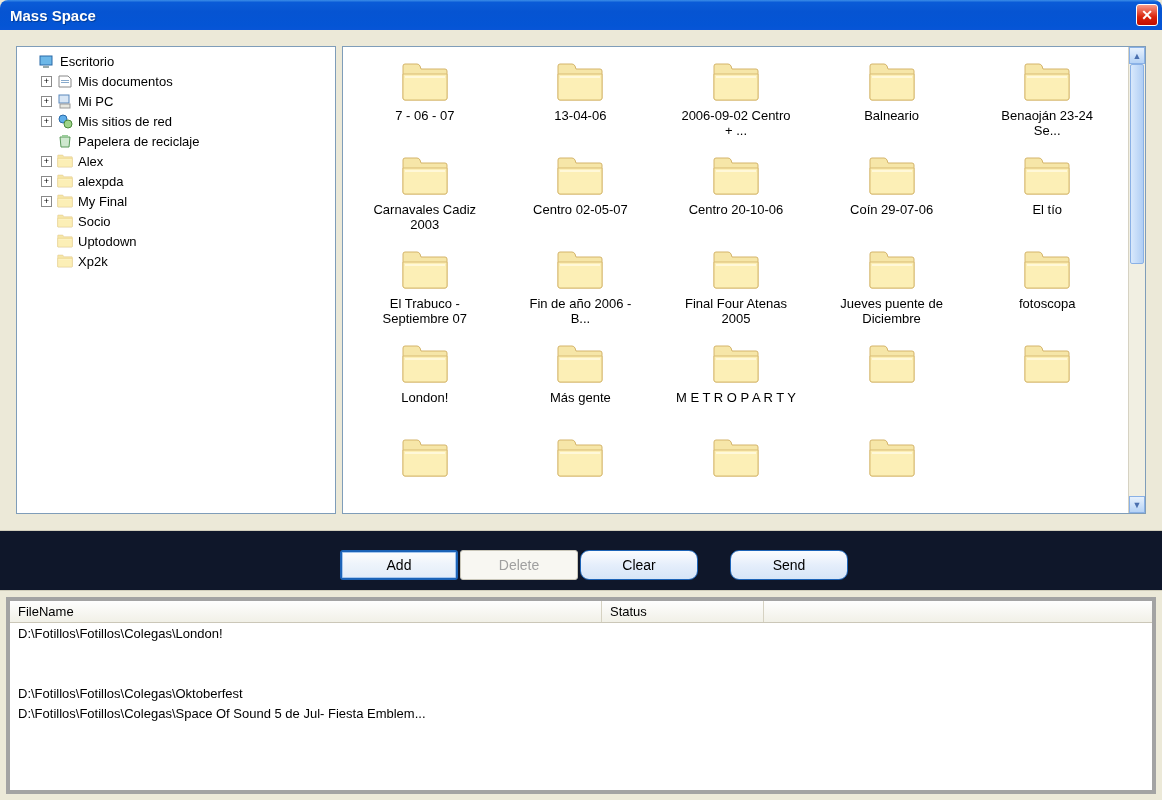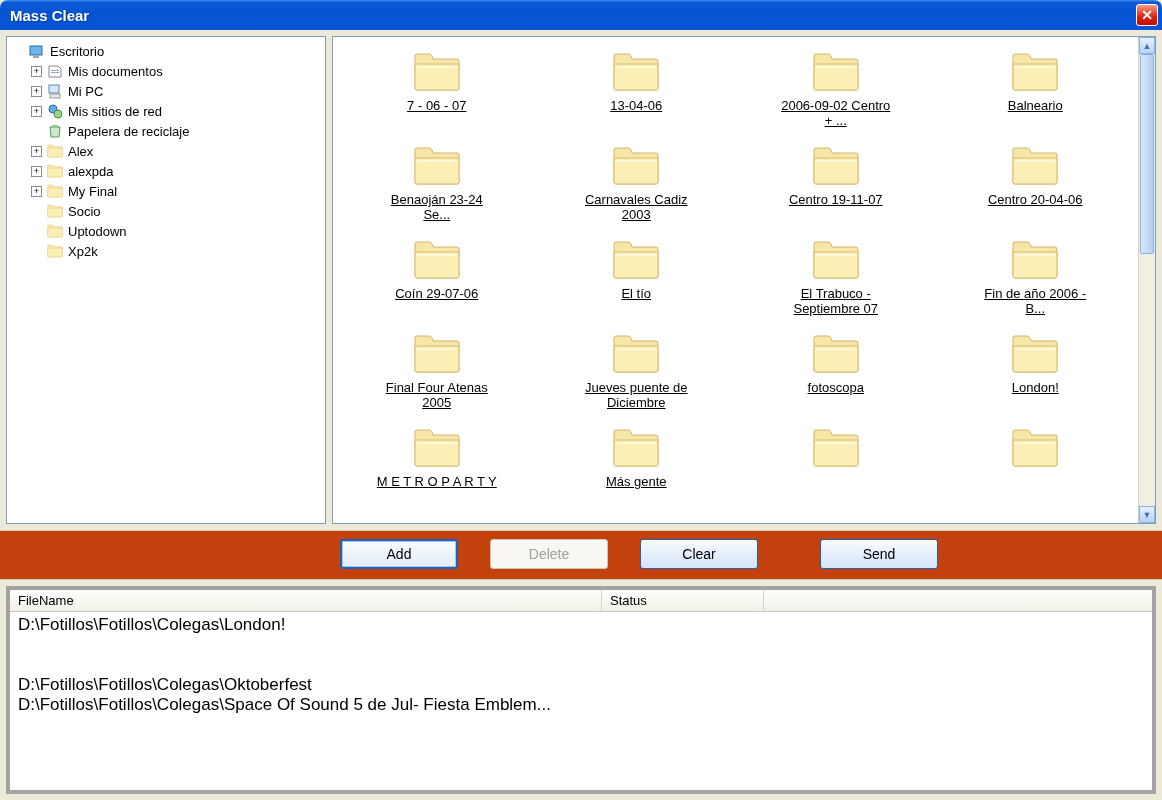--- a/index.html
+++ b/index.html
@@ -35,21 +35,21 @@
   font-weight: bold;
   display: flex; align-items: center; justify-content: center;
   font-size: 14px;
   cursor: pointer;
 }
 .workspace {
   flex: 0 0 auto;
   height: 500px;
   display: flex;
   background: #ece9d8;
-  padding: 6px;
+  padding: 16px;
   gap: 6px;
   justify-content: space-between;
 }
 .tree-panel, .folder-panel {
   background: #fff;
   border: 1px solid #7f9db9;
   overflow: auto;
 }
 .tree-panel { width: 320px; padding: 4px 2px; }
 .folder-panel { flex: 1; position: relative; }
@@ -71,24 +71,23 @@
   text-align: center;
   margin-right: 4px;
   flex-shrink: 0;
 }
 .tree-item .expander.none { border: none; background: transparent; }
 .tree-icon { width: 18px; height: 18px; margin-right: 4px; flex-shrink: 0; display:flex; align-items:center; justify-content:center;}
 .tree-label { font-size: 13px; }
 
 .folder-grid {
   display: grid;
-  grid-template-columns: repeat(4, 1fr);
+  grid-template-columns: repeat(5, 1fr);
   gap: 10px 4px;
   padding: 10px 22px 10px 6px;
-  text-decoration: underline;
 }
 .folder-item {
   display: flex;
   flex-direction: column;
   align-items: center;
   text-align: center;
   cursor: pointer;
 }
 .folder-icon-wrap { height: 50px; display:flex; align-items:center; justify-content:center;}
 .folder-label {
@@ -116,24 +115,24 @@
   cursor: pointer;
 }
 .vscroll .sb-track { flex:1; position: relative; }
 .vscroll .sb-thumb {
   position:absolute; left:1px; right:1px; top:0; height:200px;
   background: linear-gradient(to right,#d9e9fc,#b0cef4);
   border:1px solid #8ab1e6; border-radius:2px;
 }
 
 .button-bar {
-  background: #c2410c;
-  padding: 8px 0 10px 340px;
-  display: flex;
-  gap: 32px;
+  background: #0f172a;
+  padding: 19px 0 10px 340px;
+  display: flex;
+  gap: 2px;
   border-top: 1px solid #d0cdbb;
   border-bottom: 1px solid #d0cdbb;
 }
 .xp-btn {
   width: 118px; height: 30px;
   font-family: Tahoma, Arial, sans-serif;
   font-size: 14px;
   background: linear-gradient(to bottom,#fdfdfd,#eef4fb 45%,#e2ecf8);
   border: 1px solid #1c63b7;
   border-radius: 3px;
@@ -144,20 +143,21 @@
   box-shadow: inset 0 0 0 1px #a5c7ef;
 }
 .xp-btn.disabled {
   color: #a0a0a0;
   border: 1px solid #c9c6b9;
   background: #f8f7f2;
   cursor: default;
 }
 .xp-btn.alt {
   background: linear-gradient(to bottom,#fbfcfe,#e5eefb 50%, #d6e5f7);
+  border-radius: 9px;
 }
 
 .list-panel {
   flex: 1;
   background: #fff;
   border: 4px solid #a3a3a3;
   margin: 6px;
   display: flex;
   flex-direction: column;
   overflow: hidden;
@@ -172,34 +172,34 @@
   border-right: 1px solid #d6d2c2;
   padding: 3px 8px;
   font-size: 13px;
 }
 .col-file { width: 592px; }
 .col-status { width: 162px; }
 .list-body { padding: 2px 0; }
 .list-row {
   display: flex;
   height: 20px;
-  font-size: 17px;
+  font-size: 13px;
 }
 .list-row .cell { padding: 1px 8px; overflow: hidden; white-space: nowrap; text-overflow: ellipsis;}
 .cell-file { width: 592px; }
 .cell-status { width: 162px; }
 
 
 .folder-svg { width: 48px; height: 40px; }
 </style>
 </head>
 <body>
 
 <div class="titlebar">
-  <span class="title">Mass Clear</span>
+  <span class="title">Mass Space</span>
   <div class="close-btn">
     <span>✕</span>
   </div>
 </div>
 
 <div class="workspace">
   <div class="tree-panel" id="tree-panel">
       <div class="tree-item" style="padding-left: 4px;">
         <div class="expander none"></div>
         <span class="tree-icon">
@@ -381,31 +381,31 @@
           <div class="folder-label">Carnavales Cadiz 2003</div>
         </div>
         <div class="folder-item">
           <div class="folder-icon-wrap">
             <svg class="folder-svg" viewBox="0 0 48 40">
               <path d="M2 8 L2 4 Q2 2 4 2 L16 2 Q18 2 19 4 L20 7 L44 7 Q46 7 46 9 L46 36 Q46 38 44 38 L4 38 Q2 38 2 36 Z" fill="#f6e6a8" stroke="#d4b46a"></path>
               <path d="M2 12 L46 12 L46 36 Q46 38 44 38 L4 38 Q2 38 2 36 Z" fill="#fcefb6" stroke="#d9bc73"></path>
               <path d="M4 14 L44 14 L44 16 L4 16 Z" fill="#fff8d9"></path>
             </svg>
           </div>
-          <div class="folder-label">Centro 19-11-07</div>
-        </div>
-        <div class="folder-item">
-          <div class="folder-icon-wrap">
-            <svg class="folder-svg" viewBox="0 0 48 40">
-              <path d="M2 8 L2 4 Q2 2 4 2 L16 2 Q18 2 19 4 L20 7 L44 7 Q46 7 46 9 L46 36 Q46 38 44 38 L4 38 Q2 38 2 36 Z" fill="#f6e6a8" stroke="#d4b46a"></path>
-              <path d="M2 12 L46 12 L46 36 Q46 38 44 38 L4 38 Q2 38 2 36 Z" fill="#fcefb6" stroke="#d9bc73"></path>
-              <path d="M4 14 L44 14 L44 16 L4 16 Z" fill="#fff8d9"></path>
-            </svg>
-          </div>
-          <div class="folder-label">Centro 20-04-06</div>
+          <div class="folder-label">Centro 02-05-07</div>
+        </div>
+        <div class="folder-item">
+          <div class="folder-icon-wrap">
+            <svg class="folder-svg" viewBox="0 0 48 40">
+              <path d="M2 8 L2 4 Q2 2 4 2 L16 2 Q18 2 19 4 L20 7 L44 7 Q46 7 46 9 L46 36 Q46 38 44 38 L4 38 Q2 38 2 36 Z" fill="#f6e6a8" stroke="#d4b46a"></path>
+              <path d="M2 12 L46 12 L46 36 Q46 38 44 38 L4 38 Q2 38 2 36 Z" fill="#fcefb6" stroke="#d9bc73"></path>
+              <path d="M4 14 L44 14 L44 16 L4 16 Z" fill="#fff8d9"></path>
+            </svg>
+          </div>
+          <div class="folder-label">Centro 20-10-06</div>
         </div>
         <div class="folder-item">
           <div class="folder-icon-wrap">
             <svg class="folder-svg" viewBox="0 0 48 40">
               <path d="M2 8 L2 4 Q2 2 4 2 L16 2 Q18 2 19 4 L20 7 L44 7 Q46 7 46 9 L46 36 Q46 38 44 38 L4 38 Q2 38 2 36 Z" fill="#f6e6a8" stroke="#d4b46a"></path>
               <path d="M2 12 L46 12 L46 36 Q46 38 44 38 L4 38 Q2 38 2 36 Z" fill="#fcefb6" stroke="#d9bc73"></path>
               <path d="M4 14 L44 14 L44 16 L4 16 Z" fill="#fff8d9"></path>
             </svg>
           </div>
           <div class="folder-label">Coín 29-07-06</div>
@@ -481,31 +481,31 @@
           <div class="folder-label">London!</div>
         </div>
         <div class="folder-item">
           <div class="folder-icon-wrap">
             <svg class="folder-svg" viewBox="0 0 48 40">
               <path d="M2 8 L2 4 Q2 2 4 2 L16 2 Q18 2 19 4 L20 7 L44 7 Q46 7 46 9 L46 36 Q46 38 44 38 L4 38 Q2 38 2 36 Z" fill="#f6e6a8" stroke="#d4b46a"></path>
               <path d="M2 12 L46 12 L46 36 Q46 38 44 38 L4 38 Q2 38 2 36 Z" fill="#fcefb6" stroke="#d9bc73"></path>
               <path d="M4 14 L44 14 L44 16 L4 16 Z" fill="#fff8d9"></path>
             </svg>
           </div>
+          <div class="folder-label">Más gente</div>
+        </div>
+        <div class="folder-item">
+          <div class="folder-icon-wrap">
+            <svg class="folder-svg" viewBox="0 0 48 40">
+              <path d="M2 8 L2 4 Q2 2 4 2 L16 2 Q18 2 19 4 L20 7 L44 7 Q46 7 46 9 L46 36 Q46 38 44 38 L4 38 Q2 38 2 36 Z" fill="#f6e6a8" stroke="#d4b46a"></path>
+              <path d="M2 12 L46 12 L46 36 Q46 38 44 38 L4 38 Q2 38 2 36 Z" fill="#fcefb6" stroke="#d9bc73"></path>
+              <path d="M4 14 L44 14 L44 16 L4 16 Z" fill="#fff8d9"></path>
+            </svg>
+          </div>
           <div class="folder-label">M E T R O P A R T Y</div>
-        </div>
-        <div class="folder-item">
-          <div class="folder-icon-wrap">
-            <svg class="folder-svg" viewBox="0 0 48 40">
-              <path d="M2 8 L2 4 Q2 2 4 2 L16 2 Q18 2 19 4 L20 7 L44 7 Q46 7 46 9 L46 36 Q46 38 44 38 L4 38 Q2 38 2 36 Z" fill="#f6e6a8" stroke="#d4b46a"></path>
-              <path d="M2 12 L46 12 L46 36 Q46 38 44 38 L4 38 Q2 38 2 36 Z" fill="#fcefb6" stroke="#d9bc73"></path>
-              <path d="M4 14 L44 14 L44 16 L4 16 Z" fill="#fff8d9"></path>
-            </svg>
-          </div>
-          <div class="folder-label">Más gente</div>
         </div>
         <div class="folder-item">
           <div class="folder-icon-wrap">
             <svg class="folder-svg" viewBox="0 0 48 40">
               <path d="M2 8 L2 4 Q2 2 4 2 L16 2 Q18 2 19 4 L20 7 L44 7 Q46 7 46 9 L46 36 Q46 38 44 38 L4 38 Q2 38 2 36 Z" fill="#f6e6a8" stroke="#d4b46a"></path>
               <path d="M2 12 L46 12 L46 36 Q46 38 44 38 L4 38 Q2 38 2 36 Z" fill="#fcefb6" stroke="#d9bc73"></path>
               <path d="M4 14 L44 14 L44 16 L4 16 Z" fill="#fff8d9"></path>
             </svg>
           </div>
           <div class="folder-label"></div>

